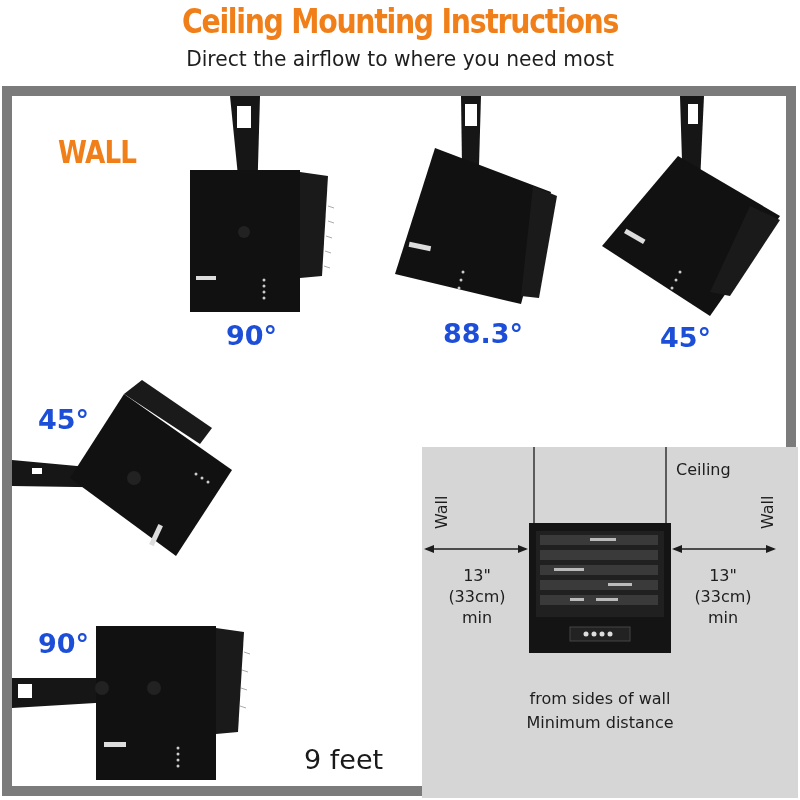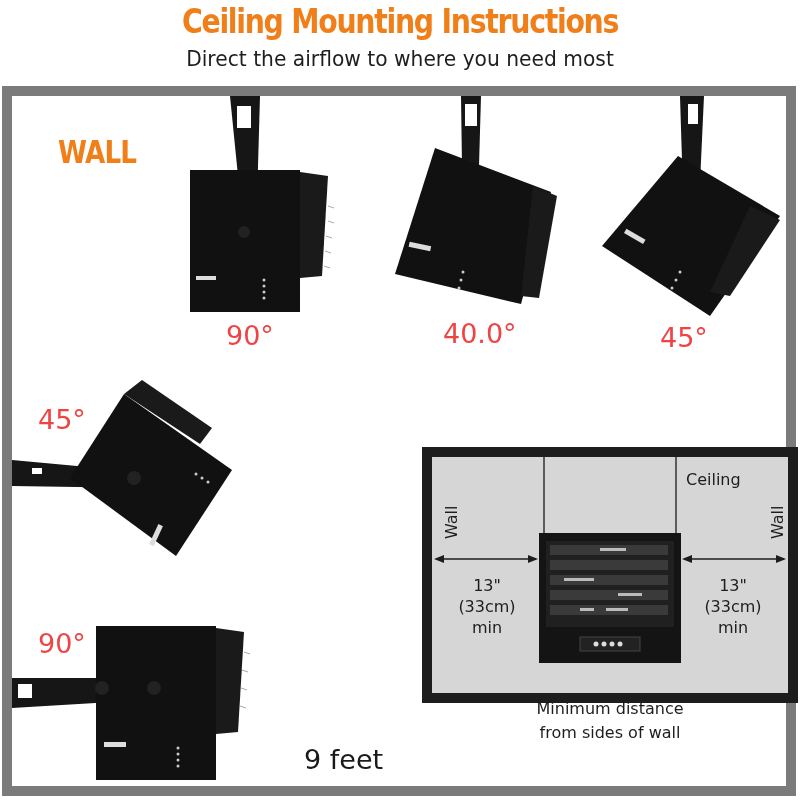--- a/index.html
+++ b/index.html
@@ -25,29 +25,29 @@
 
   .wall-label {
     position: absolute; left: 58px; top: 133px;
     font-family: "DejaVu Sans", sans-serif; font-weight: bold; font-size: 32px;
     color: #f07f1a; transform: scaleX(0.82); transform-origin: left;
     letter-spacing: -1px;
   }
 
   .angle {
     position: absolute; font-family: "DejaVu Sans", sans-serif; font-size: 27px;
-    color: #ef4444; font-weight: normal;
+    color: #1d4ed8; font-weight: bold;
   }
 
   .heater { position: absolute; }
   .heater svg { display: block; }
 
   .inset {
-    position: absolute; left: 422px; top: 447px; width: 376px; height: 256px;
-    background: #1d1d1d; padding: 10px;
+    position: absolute; left: 422px; top: 447px; width: 376px; height: 351px;
+    background: #1d1d1d; 
   }
   .inset-inner {
     position: relative; width: 100%; height: 100%; background: #d6d6d6;
   }
   .inset-text {
     position: absolute; font-family: "DejaVu Sans", sans-serif; font-size: 16px;
     color: #1d1d1d; text-align: center; line-height: 21px;
   }
   .vert {
     position: absolute; font-family: "DejaVu Sans", sans-serif; font-size: 16px;
@@ -101,21 +101,21 @@
     <polygon points="42,52 158,96 128,208 2,178" fill="#111"></polygon>
     <polygon points="140,90 164,100 146,202 128,200" fill="#1a1a1a"></polygon>
     <rect x="16" y="148" width="22" height="5" fill="#ddd" transform="rotate(12 27 150)"></rect>
     <g fill="#ccc">
         <circle cx="70" cy="176" r="1.5"></circle>
         <circle cx="68" cy="184" r="1.5"></circle>
         <circle cx="66" cy="192" r="1.5"></circle>
       </g>
   </svg>
 </div>
-<div class="angle" style="left:443px; top:318px;">40.0°</div>
+<div class="angle" style="left:443px; top:318px;">88.3°</div>
 
 <div class="heater" style="left:600px; top:96px;">
   <svg width="185" height="220" viewBox="0 0 185 220">
     <polygon points="80,0 104,0 98,130 84,130" fill="#161616"></polygon>
     <rect x="88" y="8" width="10" height="20" fill="#fff"></rect>
     <polygon points="78,60 180,120 110,220 2,150" fill="#111"></polygon>
     <polygon points="150,110 180,124 130,200 110,196" fill="#1a1a1a"></polygon>
     <rect x="24" y="138" width="22" height="5" fill="#ddd" transform="rotate(30 35 140)"></rect>
     <g fill="#ccc">
         <circle cx="80" cy="176" r="1.5"></circle>
@@ -217,17 +217,17 @@
       <div>(33cm)</div>
       <div>min</div>
     </div>
     <div class="inset-text" style="left:266px; top:118px; width:70px;">
       <div>13"</div>
       <div>(33cm)</div>
       <div>min</div>
     </div>
 
     <div class="inset-text" style="left:78px; top:240px; width:200px; line-height:24px;">
+      <div>from sides of wall</div>
       <div>Minimum distance</div>
-      <div>from sides of wall</div>
     </div>
   </div>
 </div>
 
 </body></html>

